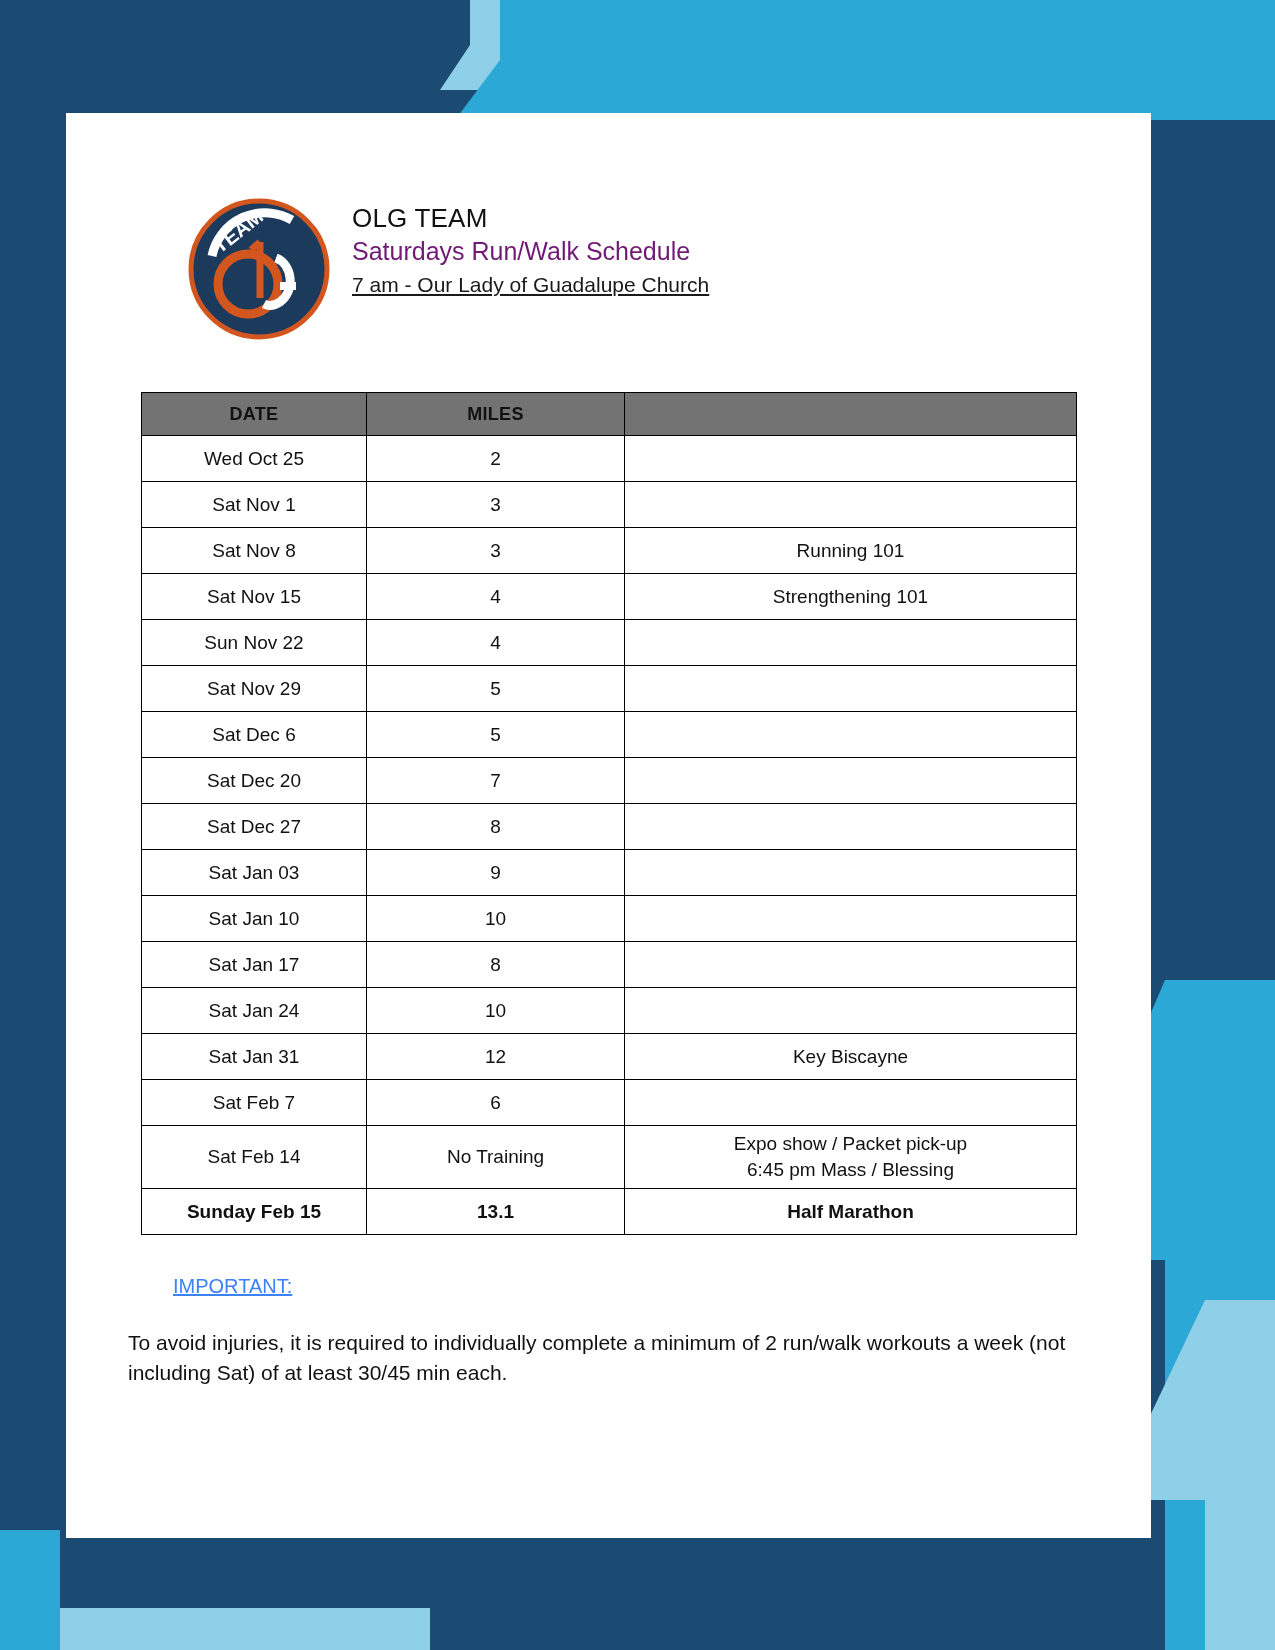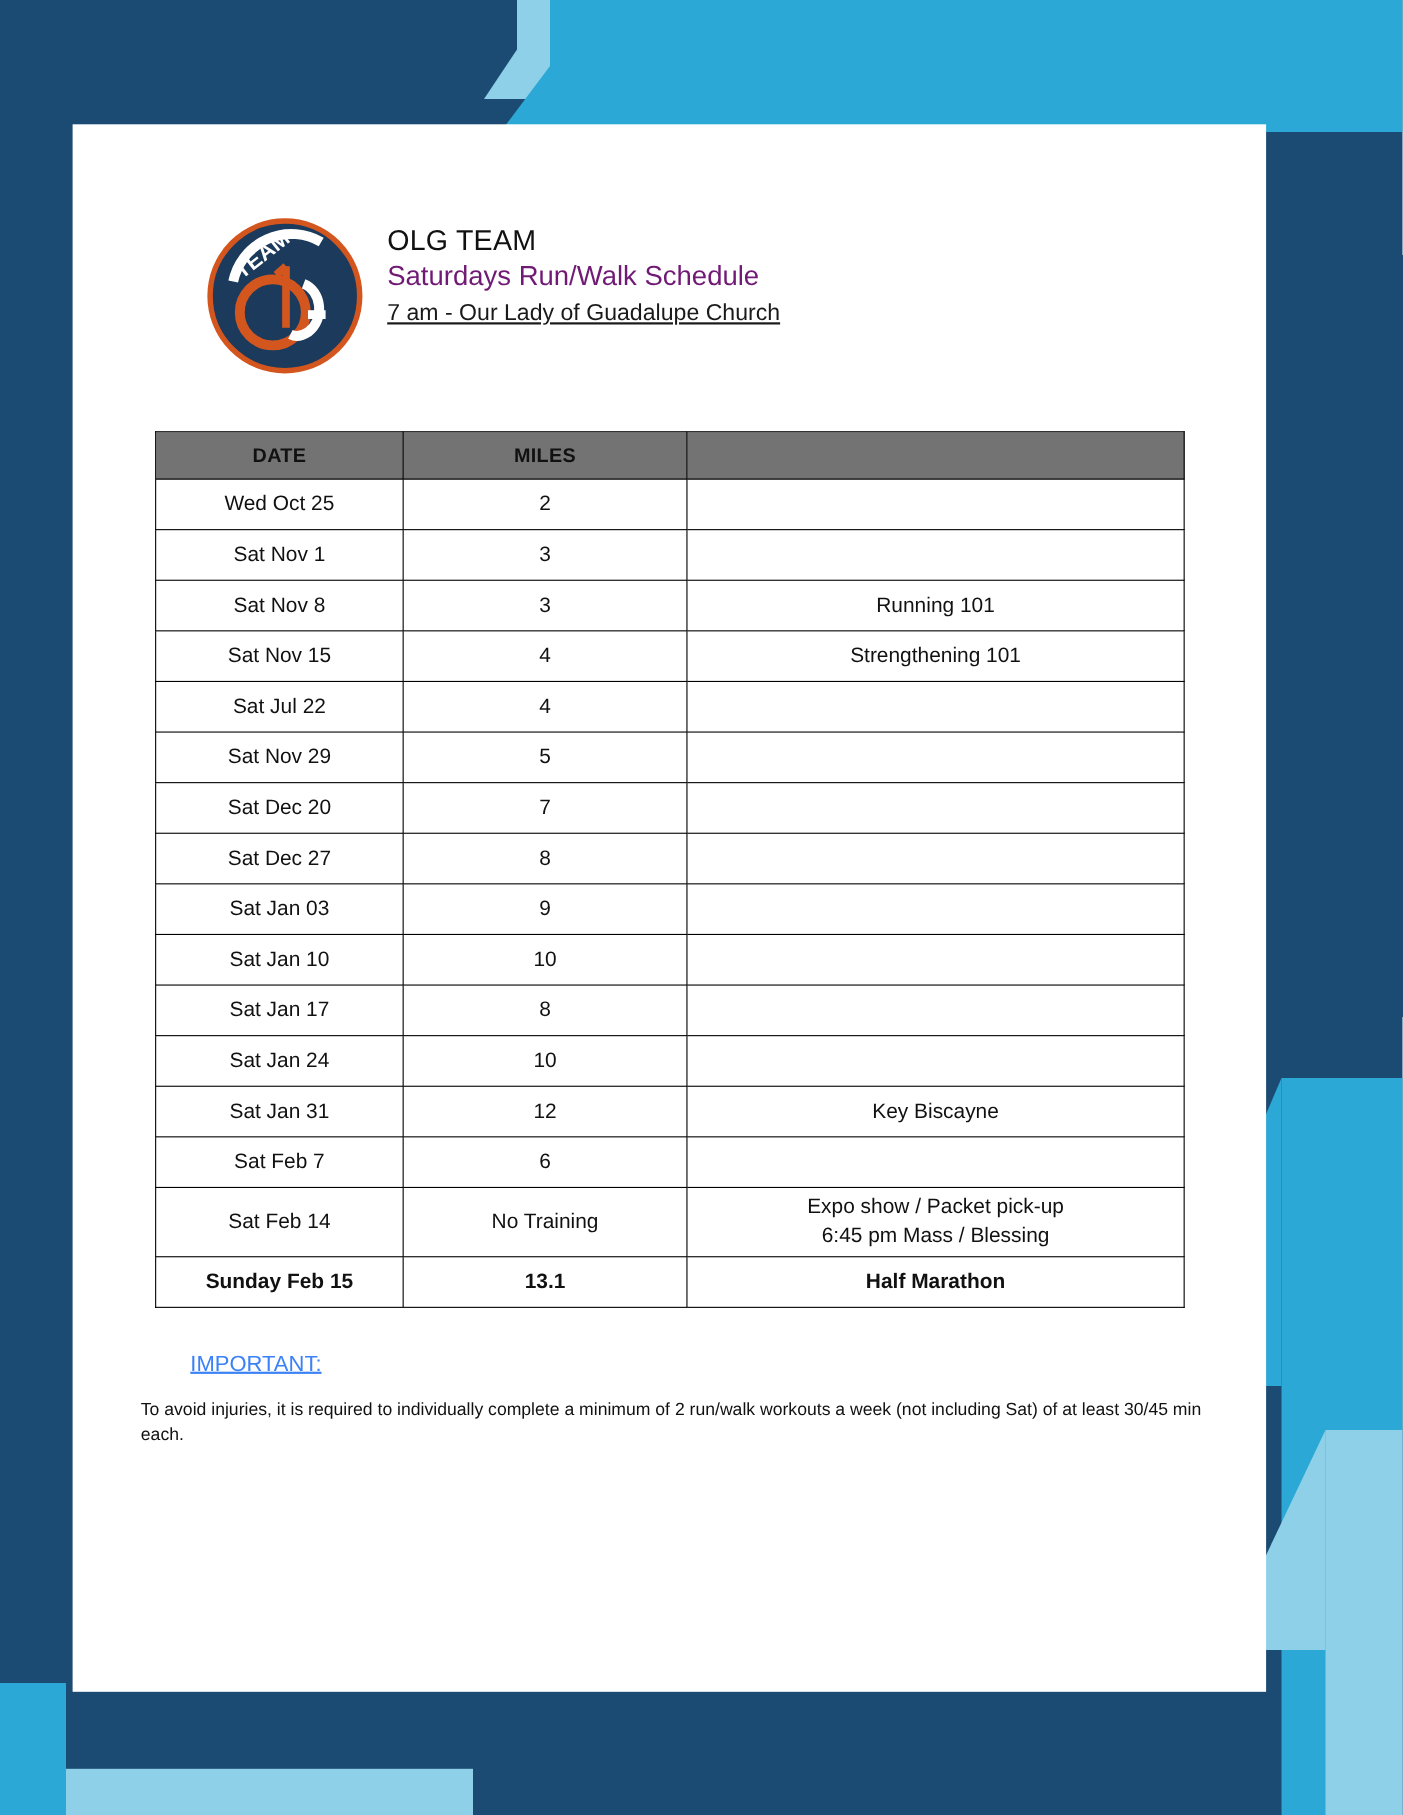--- a/index.html
+++ b/index.html
@@ -201,22 +201,22 @@
     padding: 40px 0 0 62px;
   }
   .imp-label {
     font-size: 20px;
     color: #3b82f6;
     text-decoration: underline;
     display: inline-block;
     margin-left: 45px;
   }
   .imp-text {
-    margin-top: 18px;
-    font-size: 16px;
+    margin-top: 30px;
+    font-size: 21px;
     color: #111111;
     line-height: 1.45;
     width: 985px;
   }
 </style>
 </head>
 <body>
 
 <div class="page">
   <div class="deco-top-pale-slant"></div>
@@ -285,26 +285,31 @@
               <td>Sat Nov 8</td>
               <td>3</td>
               <td>Running 101</td>
             </tr>
             <tr>
               <td>Sat Nov 15</td>
               <td>4</td>
               <td>Strengthening 101</td>
             </tr>
             <tr>
-              <td>Sat Jul 22</td>
+              <td>Sun Nov 22</td>
               <td>4</td>
               <td></td>
             </tr>
             <tr>
               <td>Sat Nov 29</td>
+              <td>5</td>
+              <td></td>
+            </tr>
+            <tr>
+              <td>Sat Dec 6</td>
               <td>5</td>
               <td></td>
             </tr>
             <tr>
               <td>Sat Dec 20</td>
               <td>7</td>
               <td></td>
             </tr>
             <tr>
               <td>Sat Dec 27</td>

